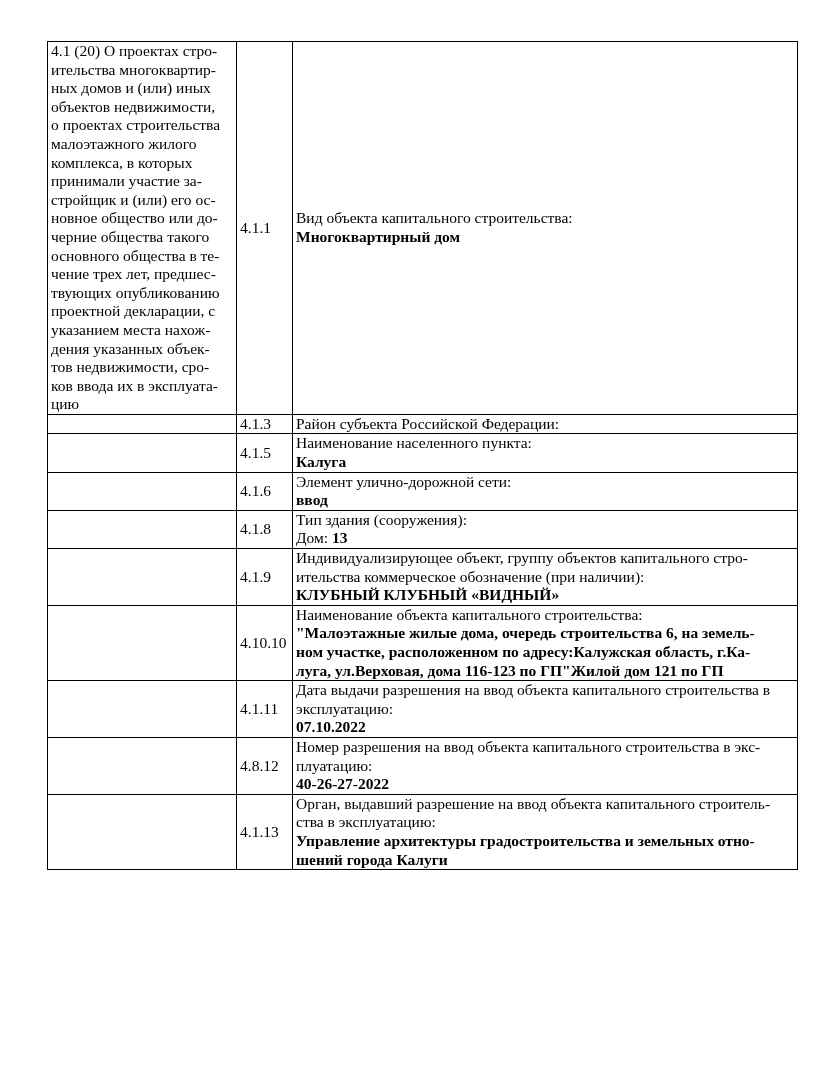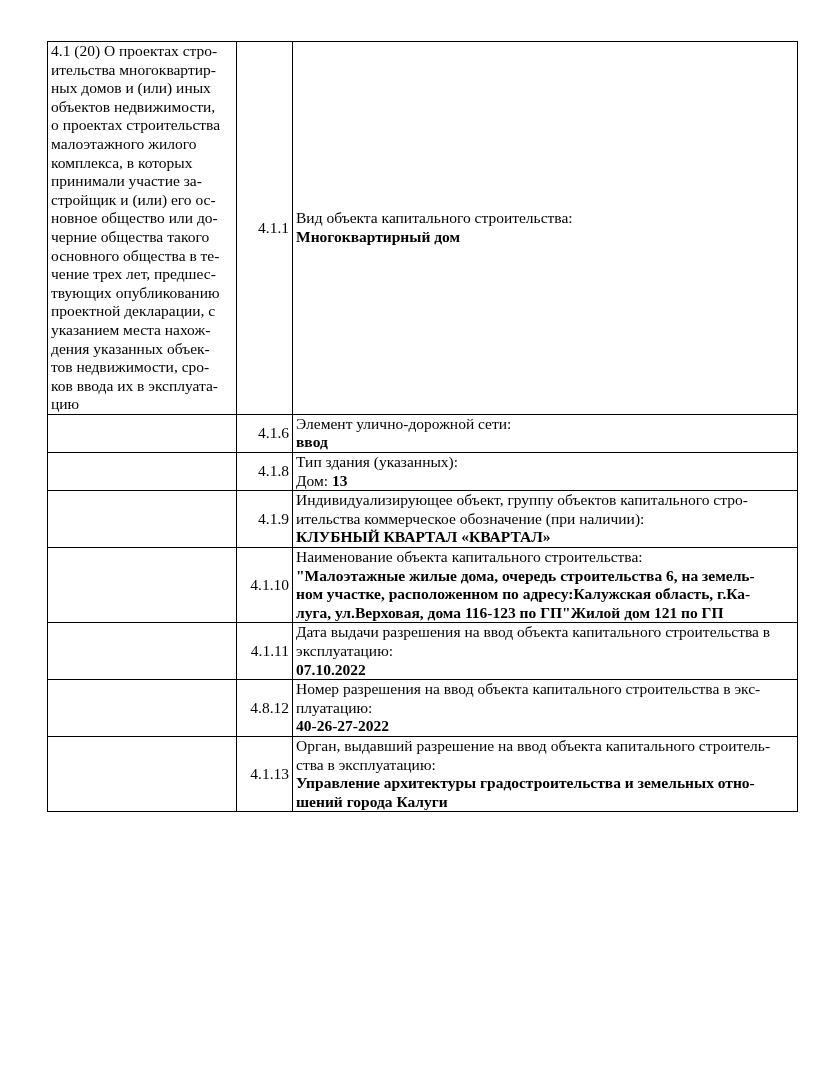--- a/index.html
+++ b/index.html
@@ -31,21 +31,21 @@
     overflow: hidden;
   }
   td.desc {
     width: 182px;
     vertical-align: top;
     white-space: pre-line;
     margin-left: 20px;
   }
   td.code {
     width: 49px;
-    text-align: right;
+    text-align: left;
   }
   td.content {
     width: 498px;
   }
   .field-label {
     white-space: pre-line;
   }
   .field-value {
     white-space: pre-line;
     font-weight: bold;
@@ -82,46 +82,61 @@
 ков ввода их в эксплуата-
 цию</td>
           <td class="code">4.1.1</td>
           <td class="content">
             <div class="field-label">Вид объекта капитального строительства:</div>
             <div class="field-value">Многоквартирный дом</div>
           </td>
         </tr>
         <tr>
           <td class="desc"></td>
+          <td class="code">4.1.3</td>
+          <td class="content">
+            <div class="field-label">Район субъекта Российской Федерации:</div>
+          </td>
+        </tr>
+        <tr>
+          <td class="desc"></td>
+          <td class="code">4.1.5</td>
+          <td class="content">
+            <div class="field-label">Наименование населенного пункта:</div>
+            <div class="field-value">Калуга</div>
+          </td>
+        </tr>
+        <tr>
+          <td class="desc"></td>
           <td class="code">4.1.6</td>
           <td class="content">
             <div class="field-label">Элемент улично-дорожной сети:</div>
             <div class="field-value">ввод</div>
           </td>
         </tr>
         <tr>
           <td class="desc"></td>
           <td class="code">4.1.8</td>
           <td class="content">
-            <div class="field-label">Тип здания (указанных):</div>
+            <div class="field-label">Тип здания (сооружения):</div>
             <div class="field-value"><span class="value-prefix">Дом: </span><span>13</span></div>
           </td>
         </tr>
         <tr>
           <td class="desc"></td>
           <td class="code">4.1.9</td>
           <td class="content">
             <div class="field-label">Индивидуализирующее объект, группу объектов капитального стро-
 ительства коммерческое обозначение (при наличии):</div>
-            <div class="field-value">КЛУБНЫЙ КВАРТАЛ «КВАРТАЛ»</div>
+            <div class="field-value">КЛУБНЫЙ КЛУБНЫЙ «ВИДНЫЙ»</div>
           </td>
         </tr>
         <tr>
           <td class="desc"></td>
-          <td class="code">4.1.10</td>
+          <td class="code">4.10.10</td>
           <td class="content">
             <div class="field-label">Наименование объекта капитального строительства:</div>
             <div class="field-value">"Малоэтажные жилые дома, очередь строительства 6, на земель-
 ном участке, расположенном по адресу:Калужская область, г.Ка-
 луга, ул.Верховая, дома 116-123 по ГП"Жилой дом 121 по ГП</div>
           </td>
         </tr>
         <tr>
           <td class="desc"></td>
           <td class="code">4.1.11</td>

